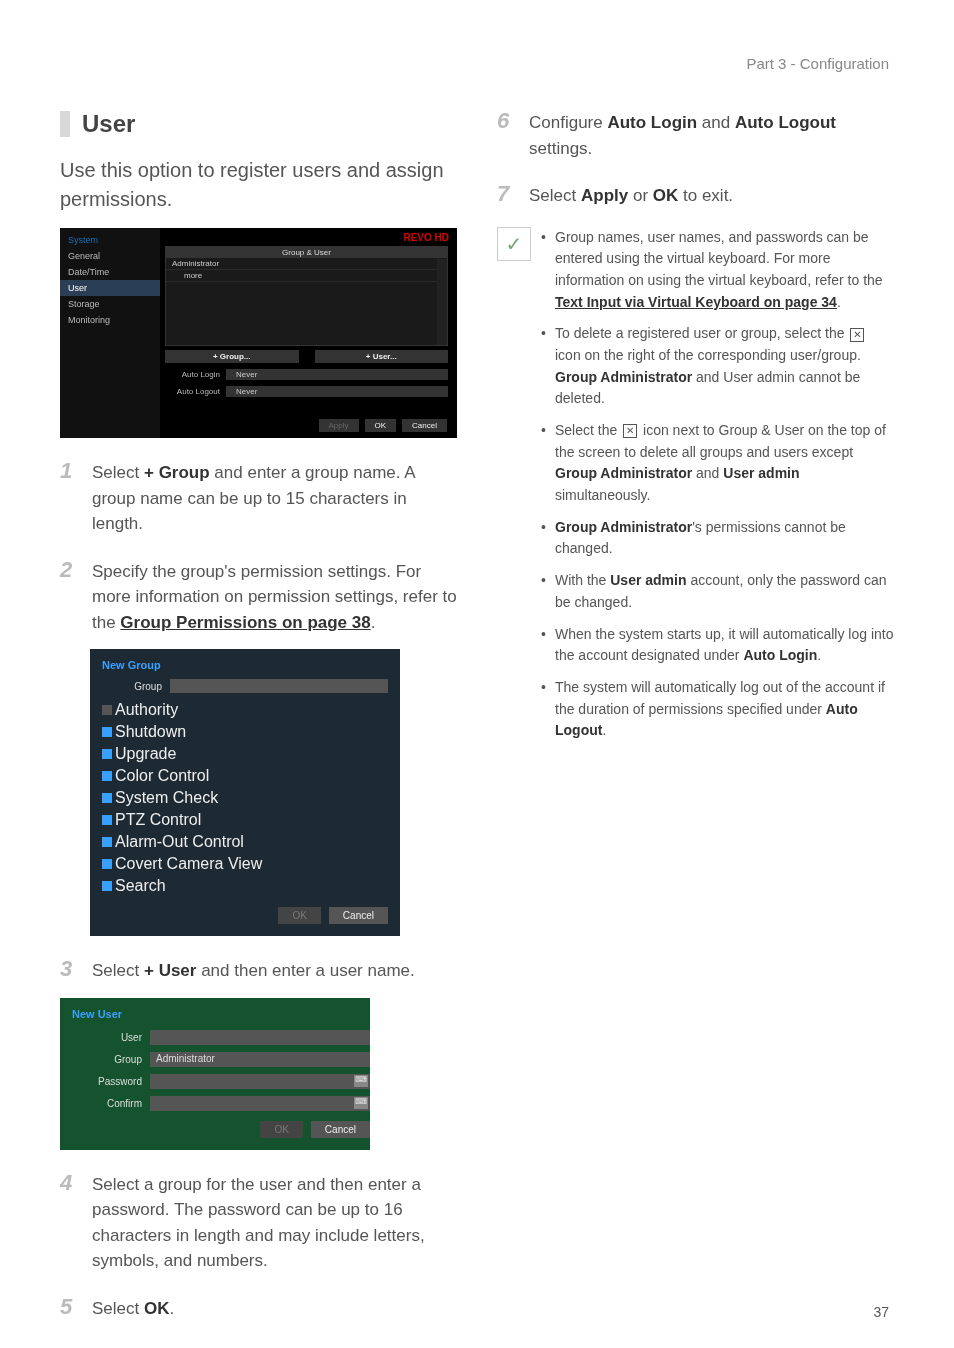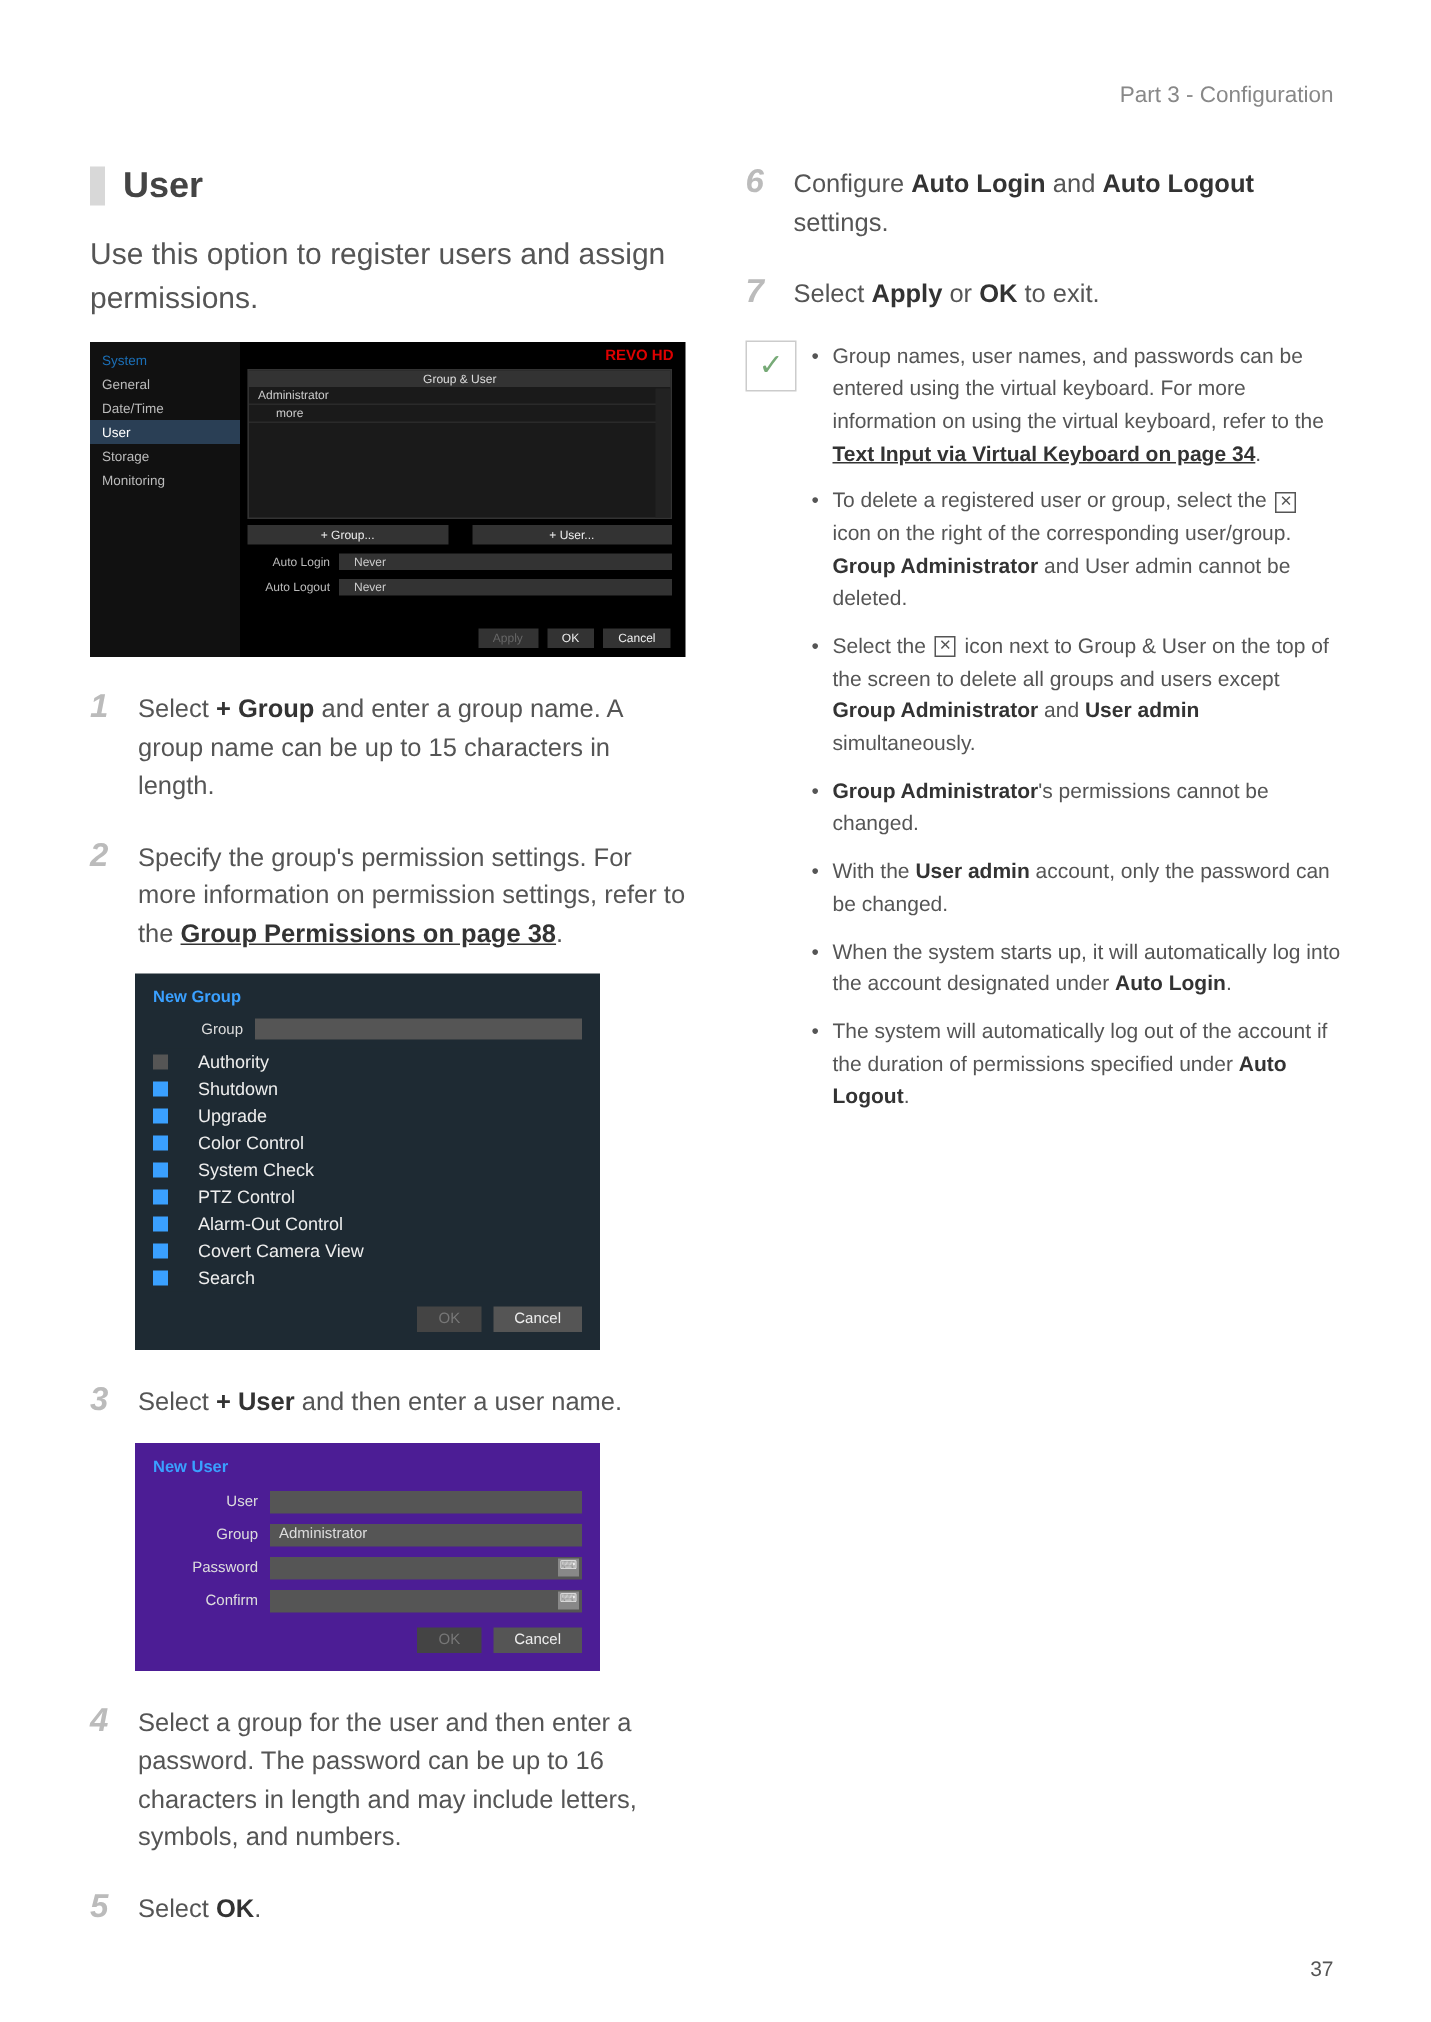--- a/index.html
+++ b/index.html
@@ -54,21 +54,21 @@
   .sys-sidebar .itm.active { background:#2a3f55; color:#fff; }
   .sys-main { position:absolute; left:105px; top:18px; right:9px; }
   .sys-table {
     background:#1a1a1a; border:1px solid #333; height:100px; margin-top:0;
     position: relative;
   }
   .sys-thead { background:#333;color:#ddd;text-align:center;padding:1px 0;font-size:8px;}
   .sys-tcell { border-bottom:1px solid #2a2a2a;padding:1px 6px;font-size:8px;color:#ccc;}
   .sys-indent { padding-left:18px; }
   .sys-scroll { position:absolute; right:0; top:12px; bottom:0; width:10px; background:#222;}
-  .sys-btns { display:flex; gap:16px; margin-top:4px; }
+  .sys-btns { display:flex; gap:16px; margin-top:4px;font-weight:bold; }
   .sys-btn { flex:1; background:#333;color:#eee;text-align:center;padding:2px 0;font-size:8px;}
   .sys-field { display:flex;align-items:center;gap:6px;margin-top:6px;font-size:8px;}
   .sys-field .lbl{width:55px;text-align:right;color:#bbb;}
   .sys-field .val{flex:1;background:#333;padding:1px 10px;color:#ccc;}
   .sys-footer{position:absolute;bottom:6px;right:10px;display:flex;gap:6px;}
   .sys-footer .b{background:#333;color:#eee;padding:2px 10px;font-size:8px;}
   .sys-footer .b.disabled{color:#666;}
 
   
   .step { display:flex; gap:12px; margin-top:22px; }
@@ -83,32 +83,32 @@
   
   .ng {
     background:#1e2a33;margin-top:14px;padding:10px 12px 12px 12px;
     font-size:11px;color:#eee; width: 310px; margin-left:30px;
   }
   .ng-title{color:#3aa0ff;font-weight:bold;margin-bottom:8px;}
   .ng-row{display:flex;align-items:center;gap:8px;margin-bottom:6px;}
   .ng-row .l{width:60px;text-align:right;color:#ddd;font-size:10px;}
   .ng-row .f{flex:1;height:14px;background:#555;}
   .ng-list{background:#1e2a33;border:none;}
-  .ng-item{display:flex;align-items:center;gap:20px;padding:2px 0;font-size:12px;color:#eee;text-align:center;}
+  .ng-item{display:flex;align-items:center;gap:3px;padding:2px 0;font-size:16px;color:#eee;text-align:center;}
   .ng-item .cb{width:10px;height:10px;background:#3aa0ff;display:inline-block;}
   .ng-item .cb.off{background:#555;}
   .ng-footer{display:flex;justify-content:flex-end;gap:8px;margin-top:10px;}
   .ng-footer .b{padding:3px 14px;font-size:10px;}
   .ng-footer .ok{background:#444;color:#777;}
   .ng-footer .cancel{background:#555;color:#eee;}
 
   
   .nu {
-    background:#4c1d95;margin-top:14px;padding:10px 12px 12px 12px;
-    font-size:11px;color:#eee; width:310px; margin-left:30px;
+    background:#14532d;margin-top:14px;padding:10px 0 12px 12px;
+    font-size:11px;color:#eee; width:310px; 
   }
   .nu-title{color:#3aa0ff;font-weight:bold;margin-bottom:10px;}
   .nu-row{display:flex;align-items:center;gap:8px;margin-bottom:7px;}
   .nu-row .l{width:70px;text-align:right;color:#ddd;font-size:10px;}
   .nu-row .f{flex:1;height:15px;background:#555;position:relative;}
   .nu-row .f.sel{color:#ddd;font-size:10px;padding:1px 6px;}
   .kbd{position:absolute;right:2px;top:1px;width:14px;height:12px;background:#888;font-size:8px;text-align:center;}
 
   
   .note-box{display:flex;gap:10px;margin-top:18px;}

